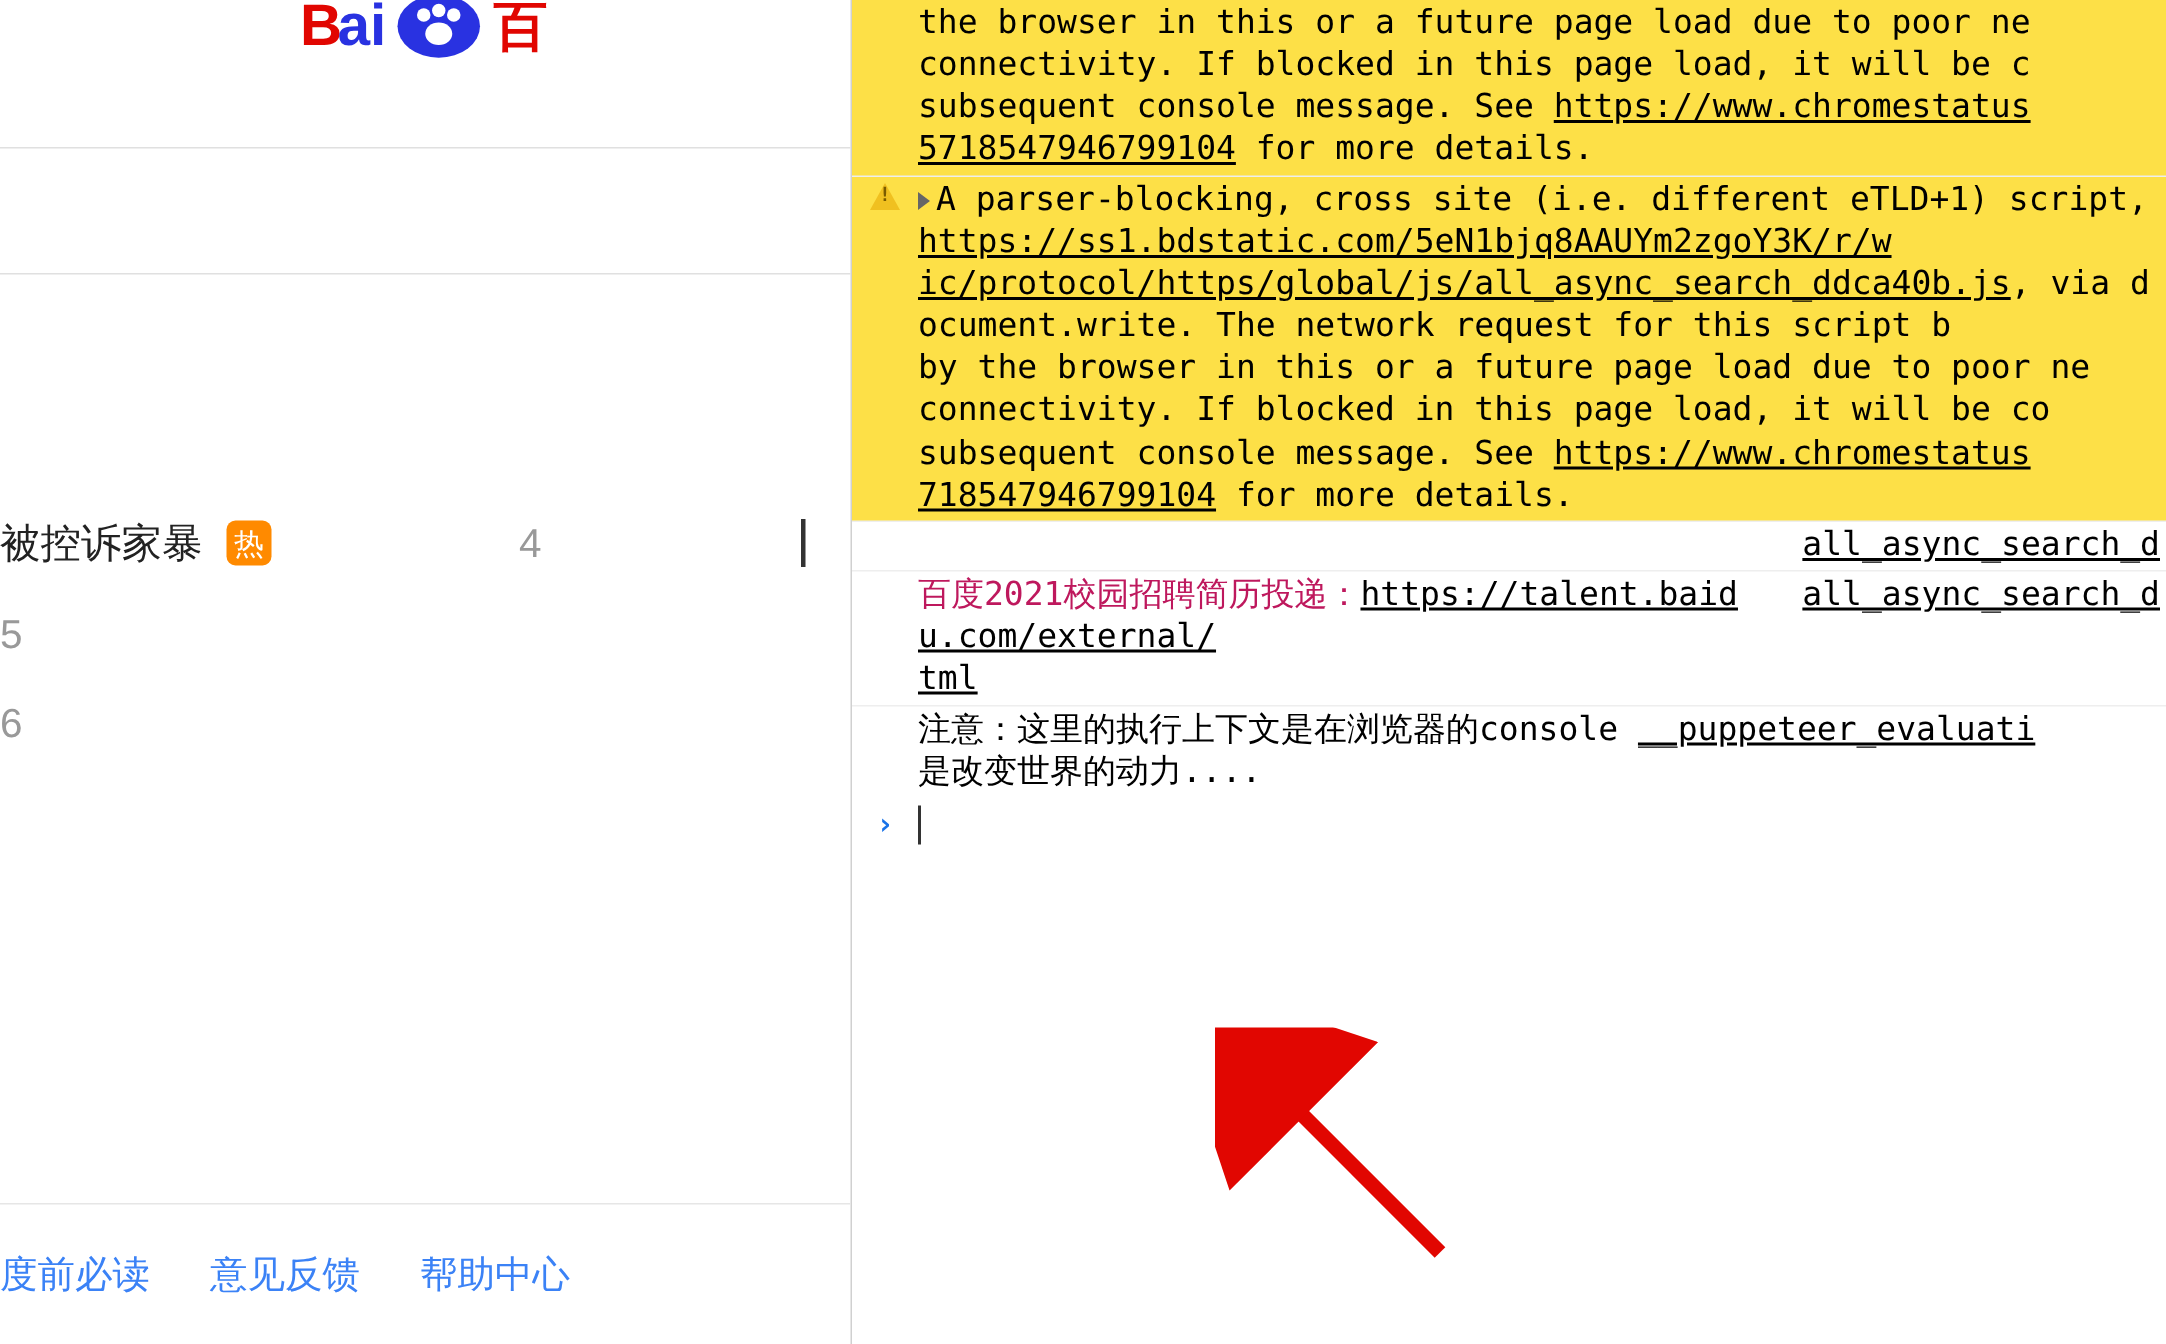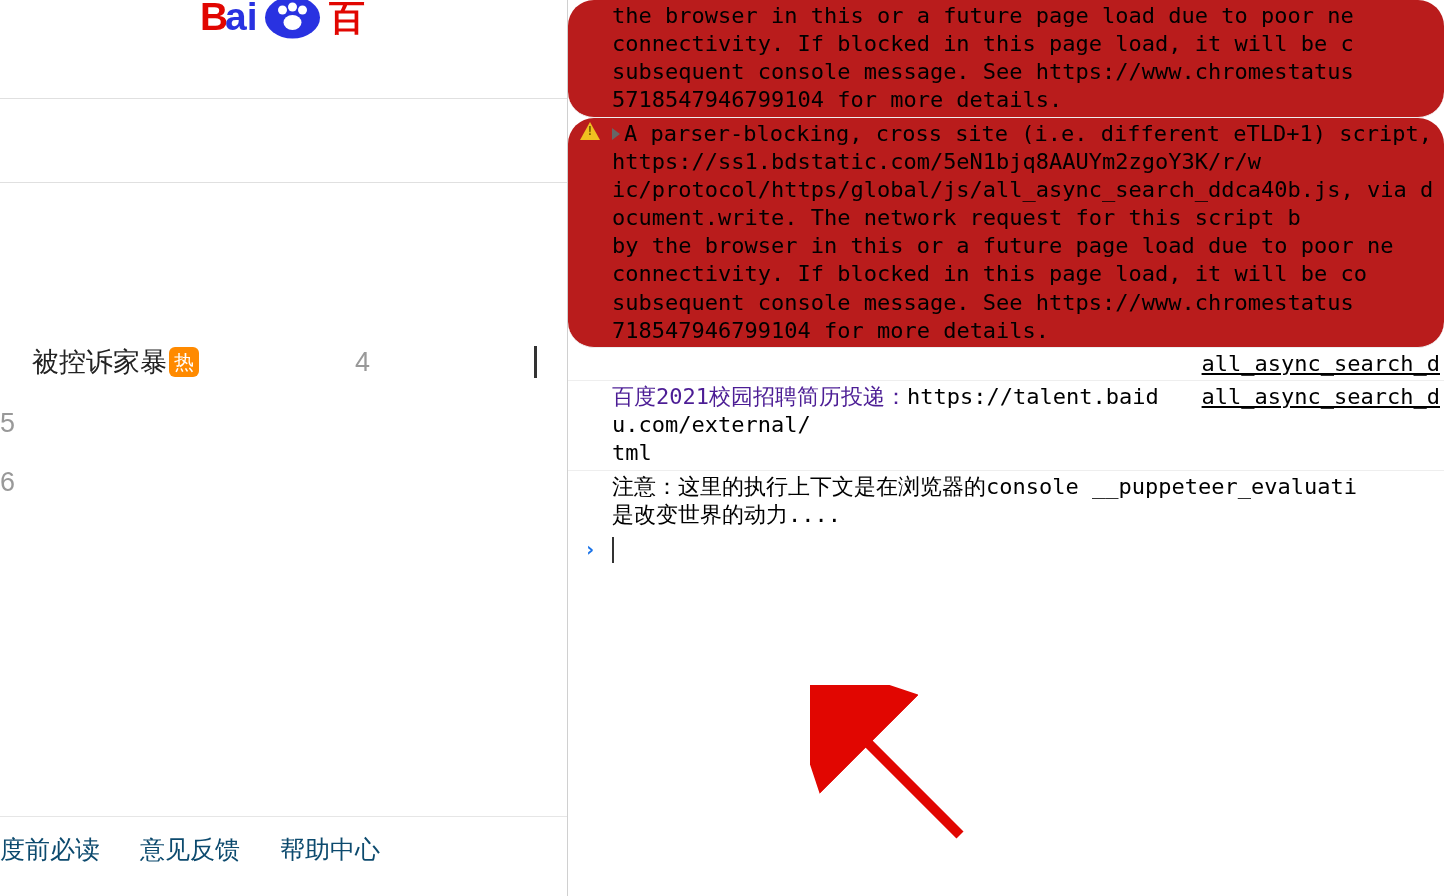--- a/index.html
+++ b/index.html
@@ -50,22 +50,21 @@
       display: flex;
       align-items: center;
       justify-content: space-between;
       padding: 14px 0;
       font-size: 27px;
       color: #222;
     }
     .hot-item .left {
       display: flex;
       align-items: center;
-      gap: 2px;
-      margin-left: 32px;
+      gap: 16px;
     }
     .hot-badge {
       display: inline-flex;
       align-items: center;
       justify-content: center;
       width: 30px; height: 30px;
       border-radius: 6px;
       background: #ff8a00;
       color: #fff;
       font-size: 20px;
@@ -83,41 +82,41 @@
       margin-left:8px;
     }
     .footer-bar {
       position: absolute;
       bottom: 0;
       left: 0; right: 0;
       border-top: 1px solid #e6e6e6;
       display: flex;
       align-items: flex-start;
       gap: 40px;
-      padding: 16px 0 30px 0;
+      padding: 30px 0 30px 0;
       font-size: 25px;
-      color: #0c4a6e;
+      color: #3b82f6;
     }
     .footer-bar span { cursor: pointer; }
 
     .right-pane {
       flex: 1;
       display: flex;
       flex-direction: column;
       font-family: Menlo, Consolas, monospace;
       font-size: 22px;
       line-height: 1.28;
       overflow: hidden;
     }
     .console-row {
       display: flex;
       border-bottom: 1px solid #eee;
       padding: 2px 0;
     }
-    .warning-bg { background: #b91c1c; border-radius: 26px; }
+    .warning-bg { background: #fde047; }
     .gutter {
       width: 44px;
       display: flex;
       justify-content: center;
       padding-top: 2px;
     }
     .warn-icon {
       width: 20px; height: 18px;
       position:relative;
     }
@@ -149,30 +148,31 @@
       margin-top:8px;
       vertical-align:top;
     }
     .msg-body {
       flex: 1;
       padding: 0 4px 0 0;
       word-break: break-all;
       white-space: pre-wrap;
     }
     .mono-link {
+      text-decoration: underline;
       color: inherit;
     }
     .source-link {
       float:right;
       text-decoration:underline;
       color:inherit;
       margin-left:28px;
       white-space:nowrap;
     }
-    .red-text { color: #4c1d95; }
+    .red-text { color: #be185d; }
     .prompt-row {
       display:flex;
       align-items:center;
       padding:6px 0 0 0;
     }
     .prompt-chevron {
       width:44px;
       color:#1a73e8;
       font-weight:bold;
       text-align:center;

